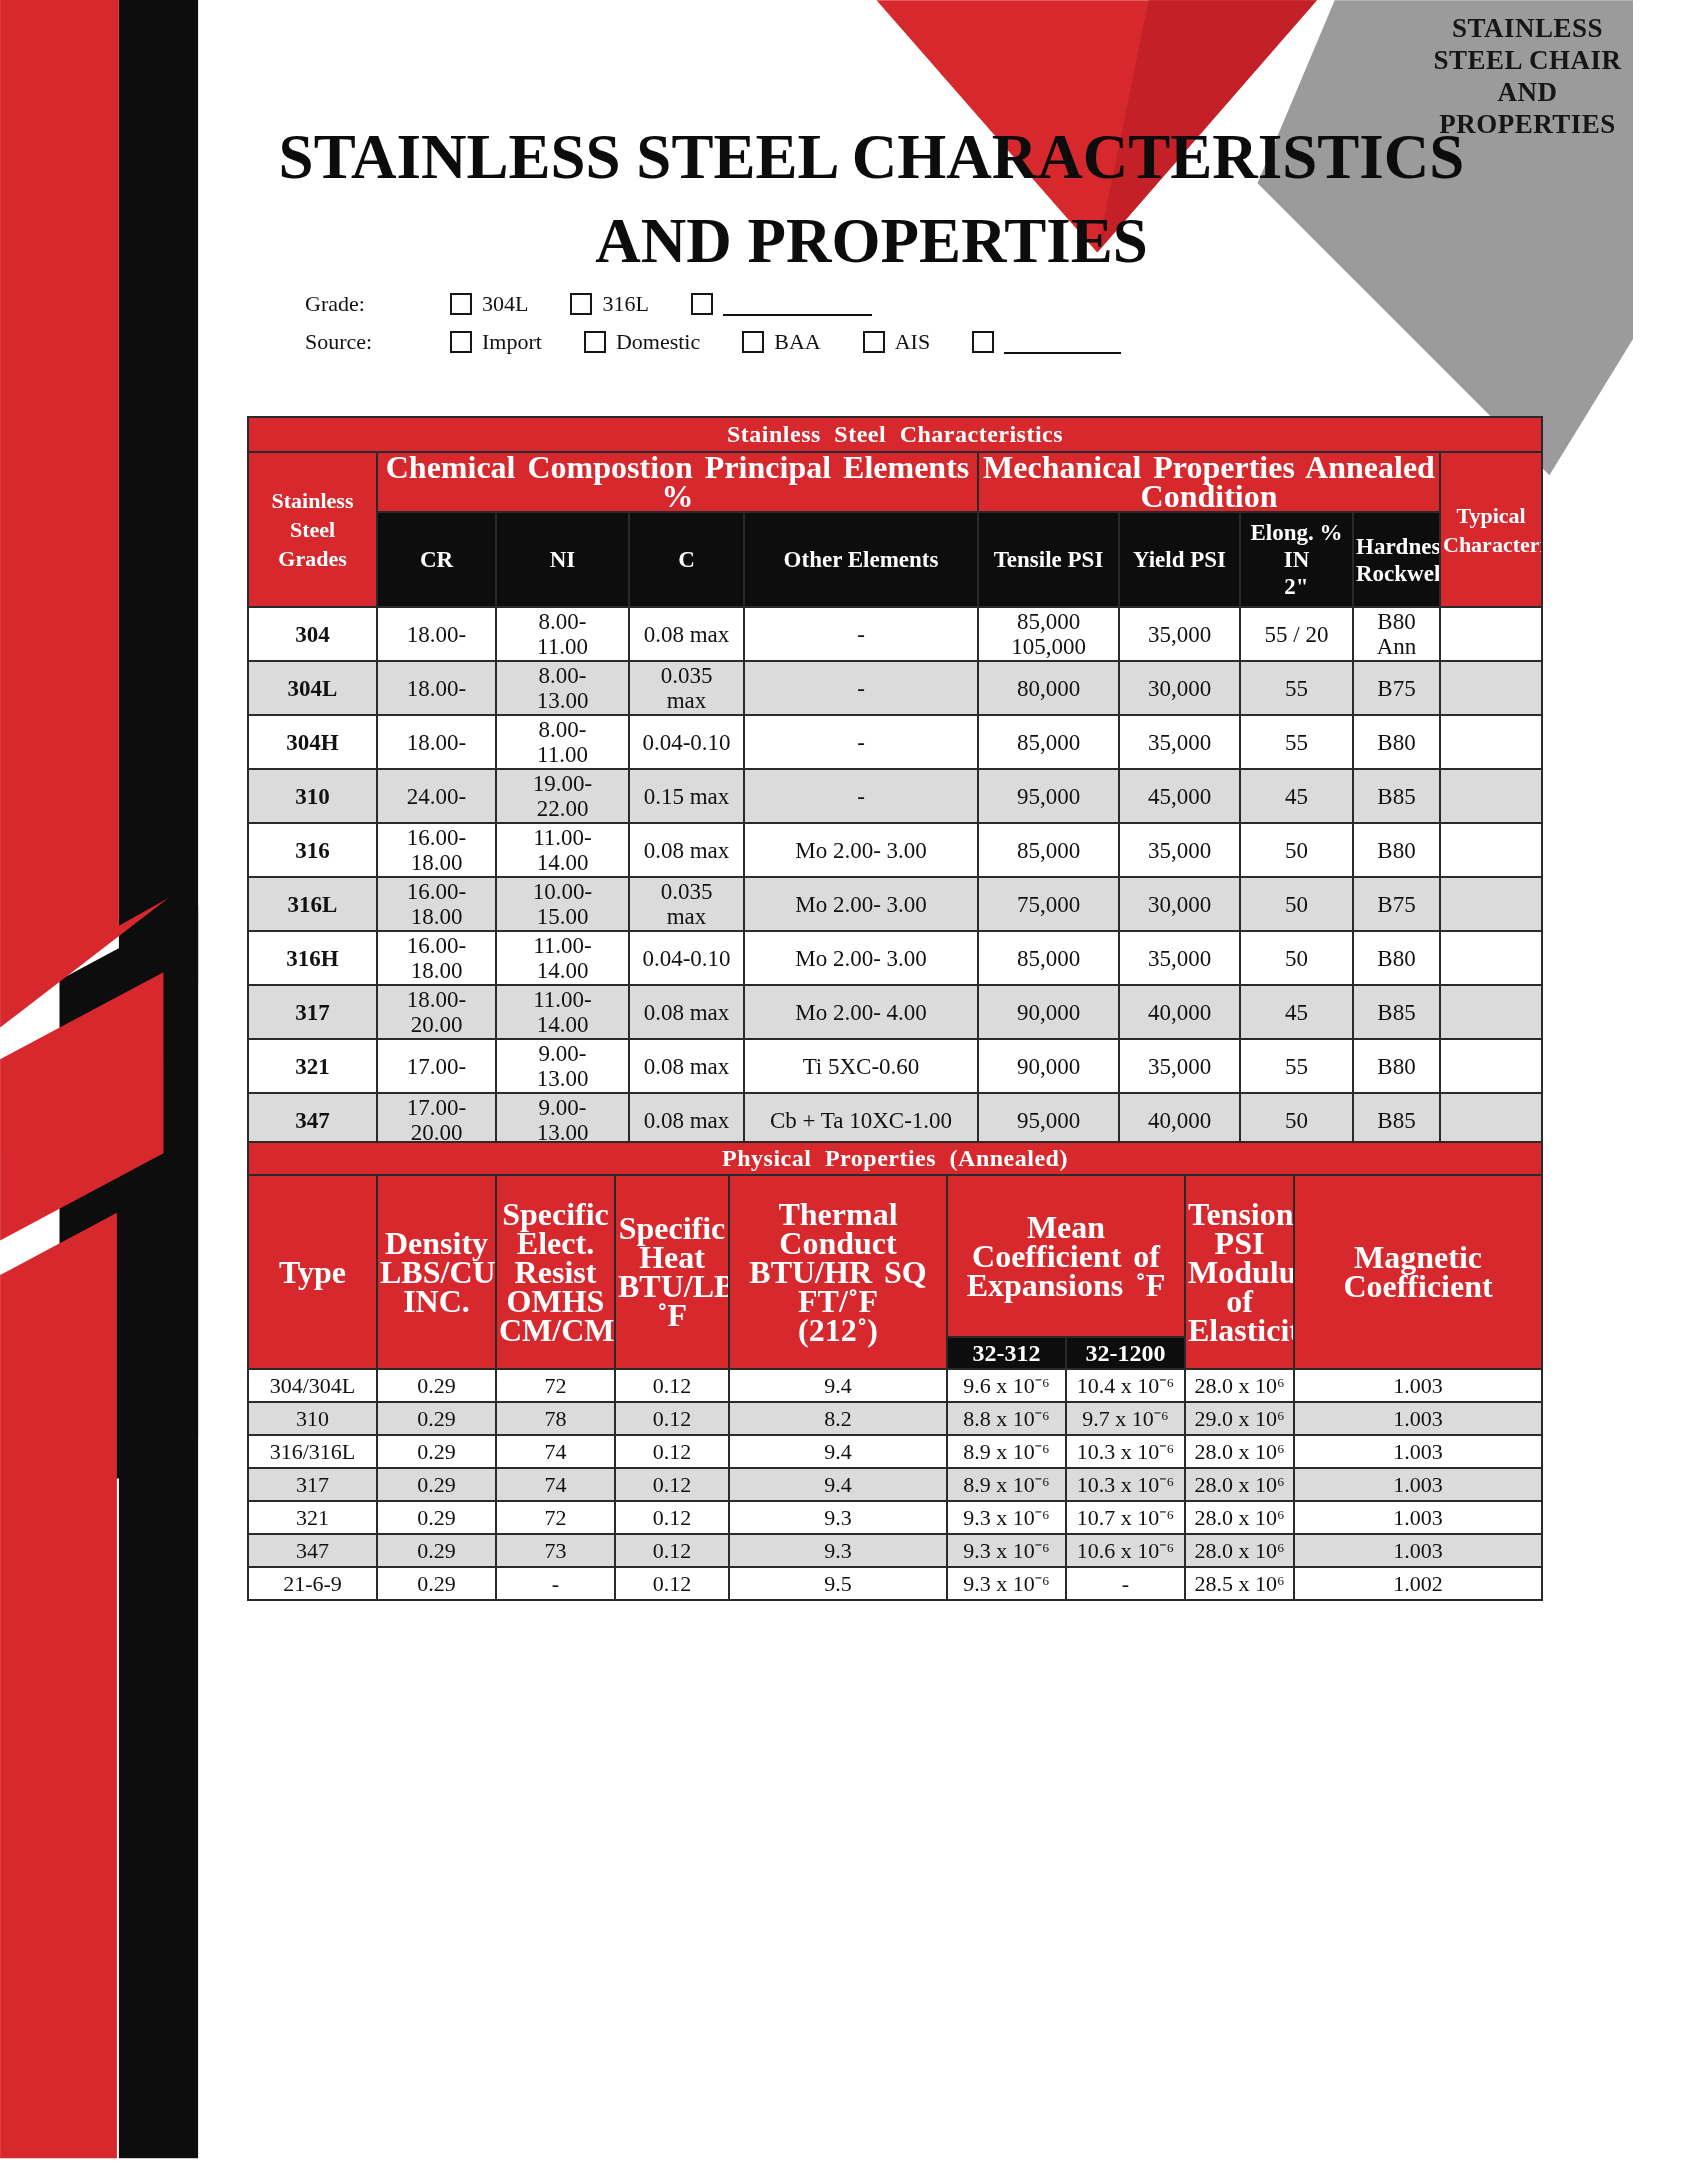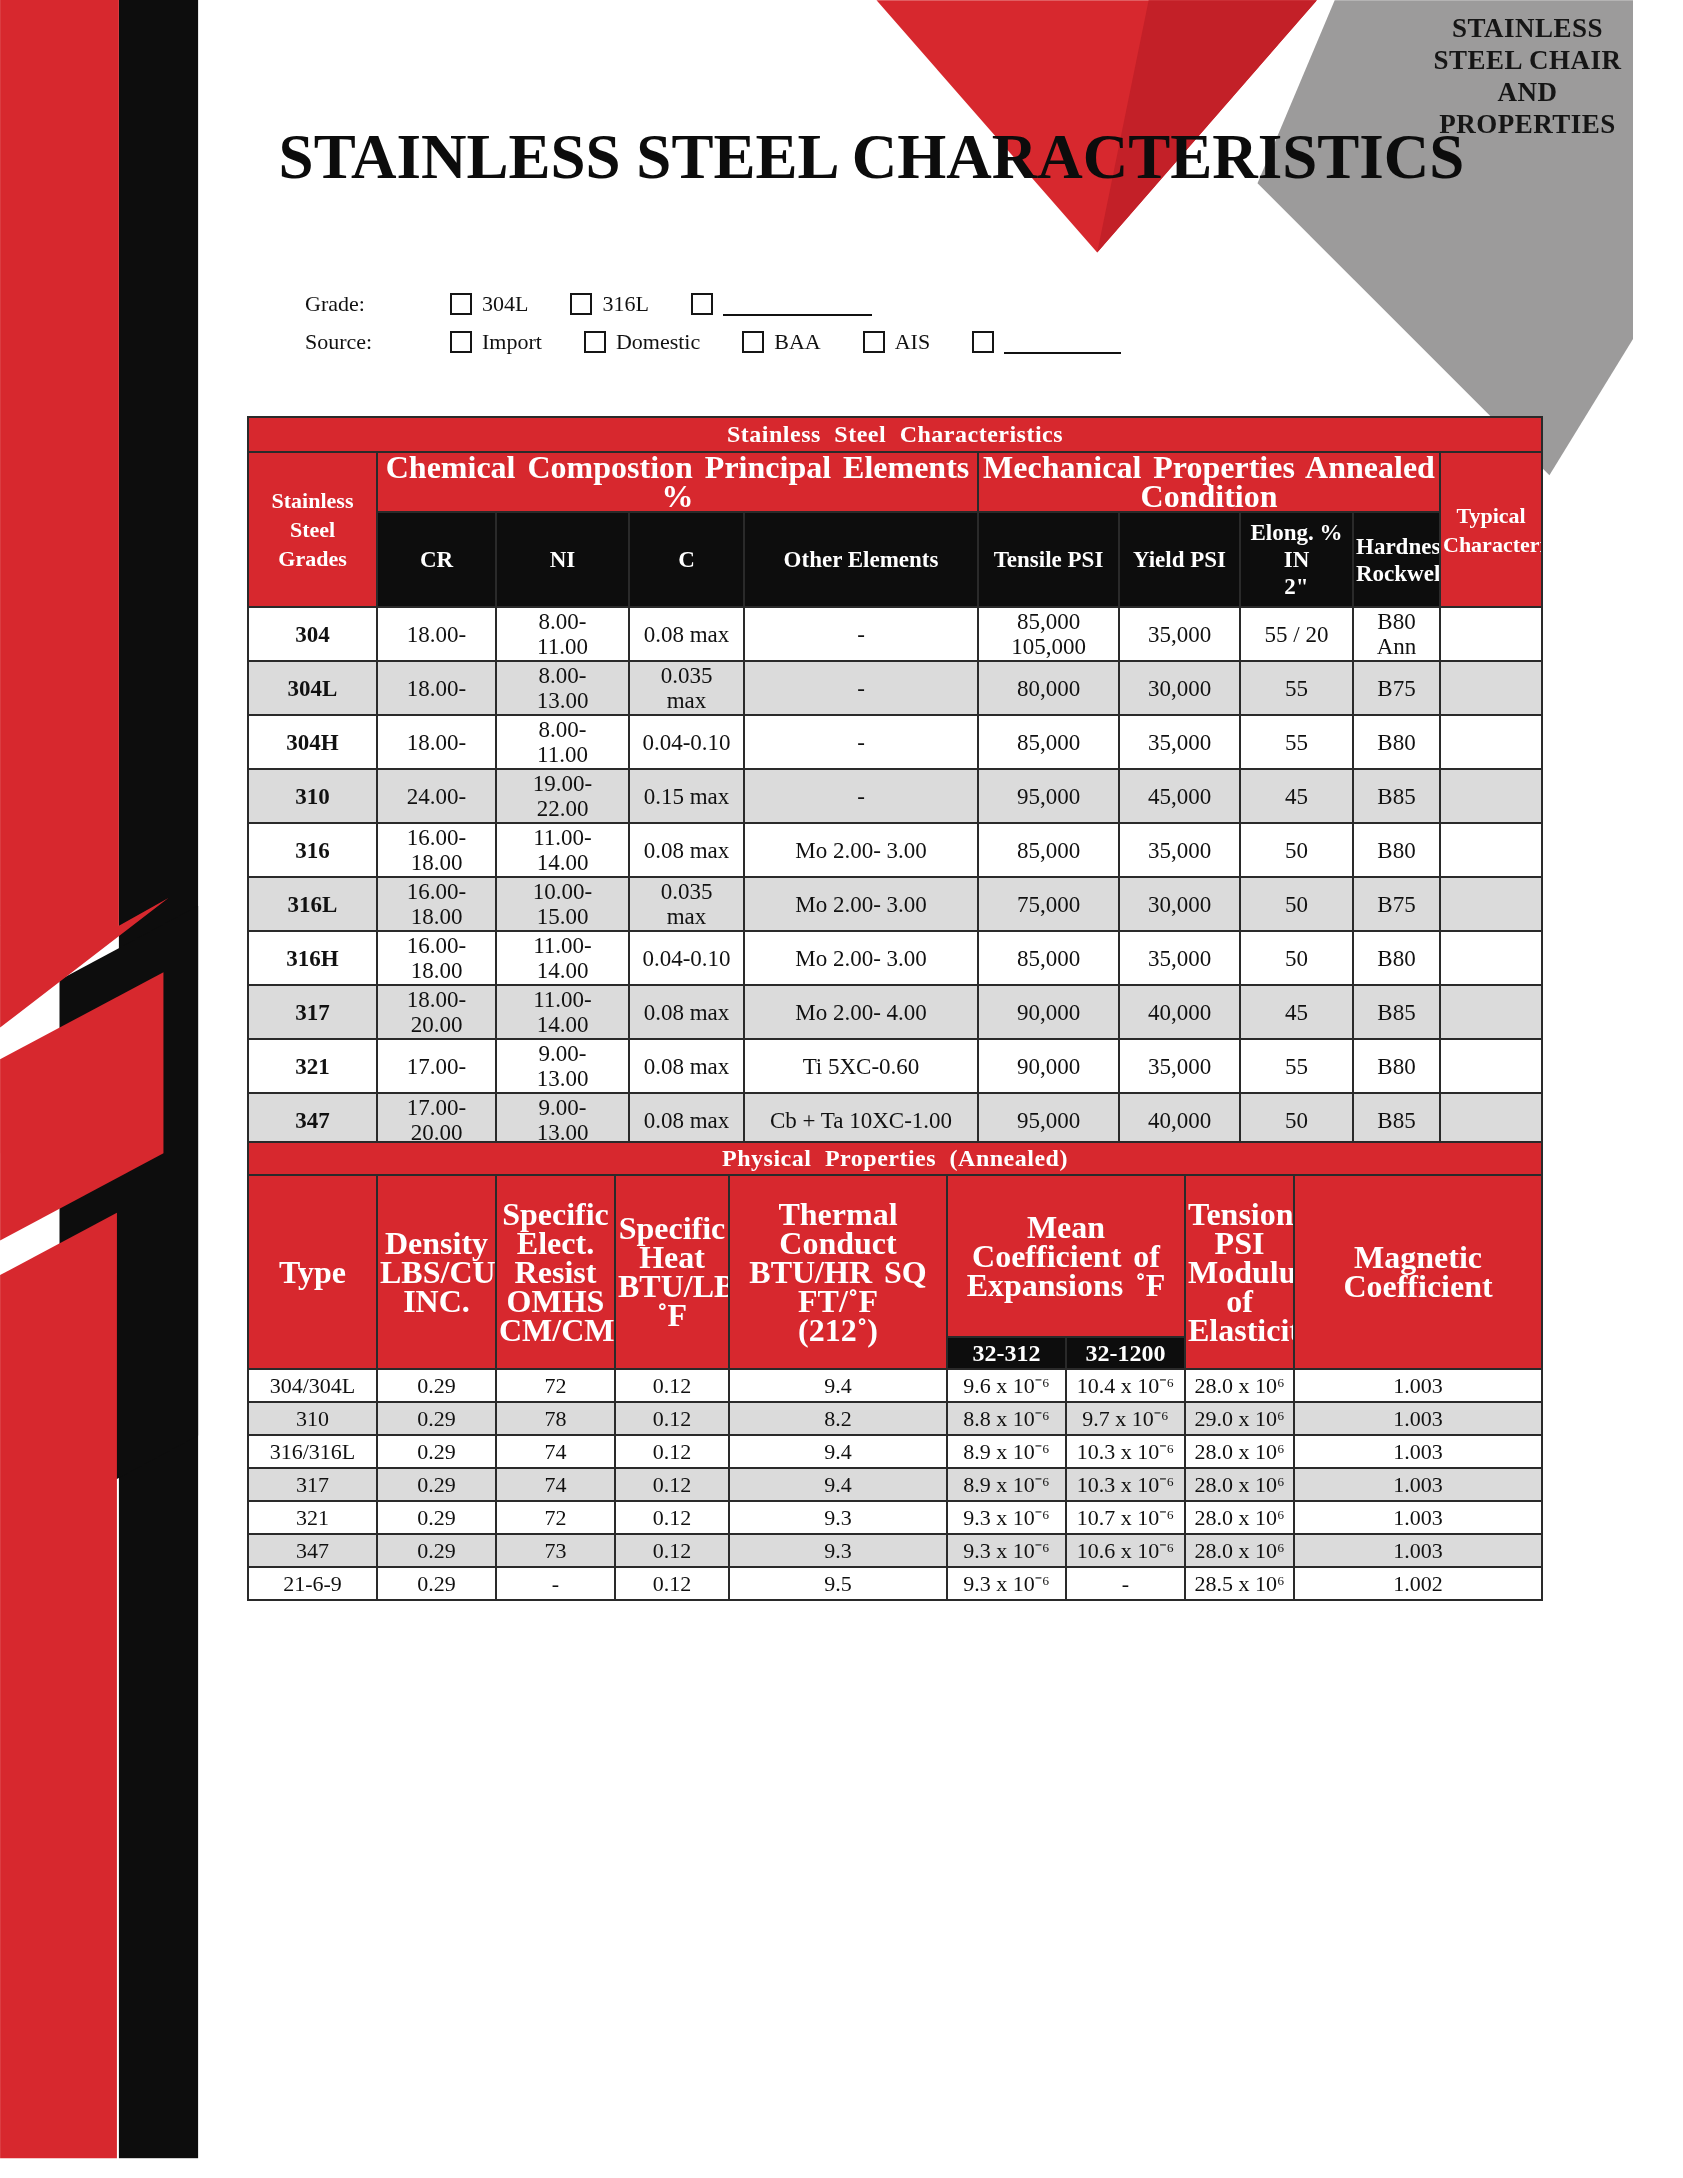--- a/index.html
+++ b/index.html
@@ -64,20 +64,21 @@
     <polygon class="rd" points="268,255 320,0 490,0"></polygon>
     <polygon class="g" points="508,0 860,0 860,260 725,480 430,185"></polygon>
   </svg>
   <div class="badge" style="white-space:pre-line;">STAINLESS
 STEEL CHAIR
 AND
 PROPERTIES</div>
 
   <div class="title">
     <div>STAINLESS STEEL CHARACTERISTICS</div>
+    <div>AND PROPERTIES</div>
   </div>
 
   <div class="form">
     <div class="form-row">
         <span class="flabel">Grade:</span>
         <span class="opt">
           <span class="cb"></span>
           <span>304L</span>
         </span>
         <span class="opt">

